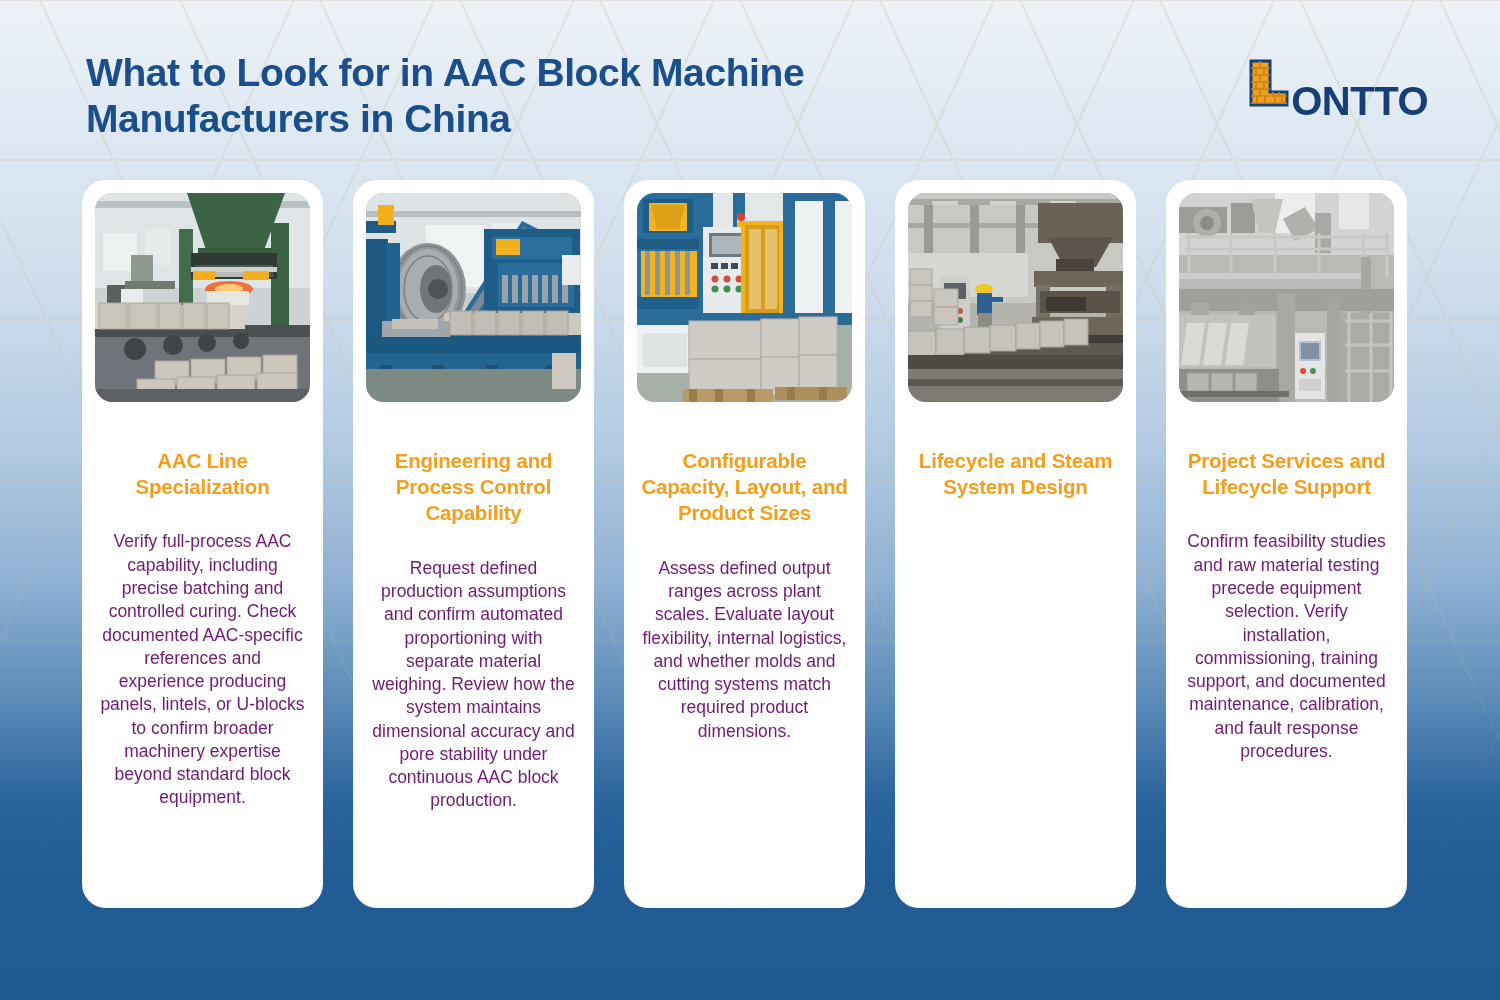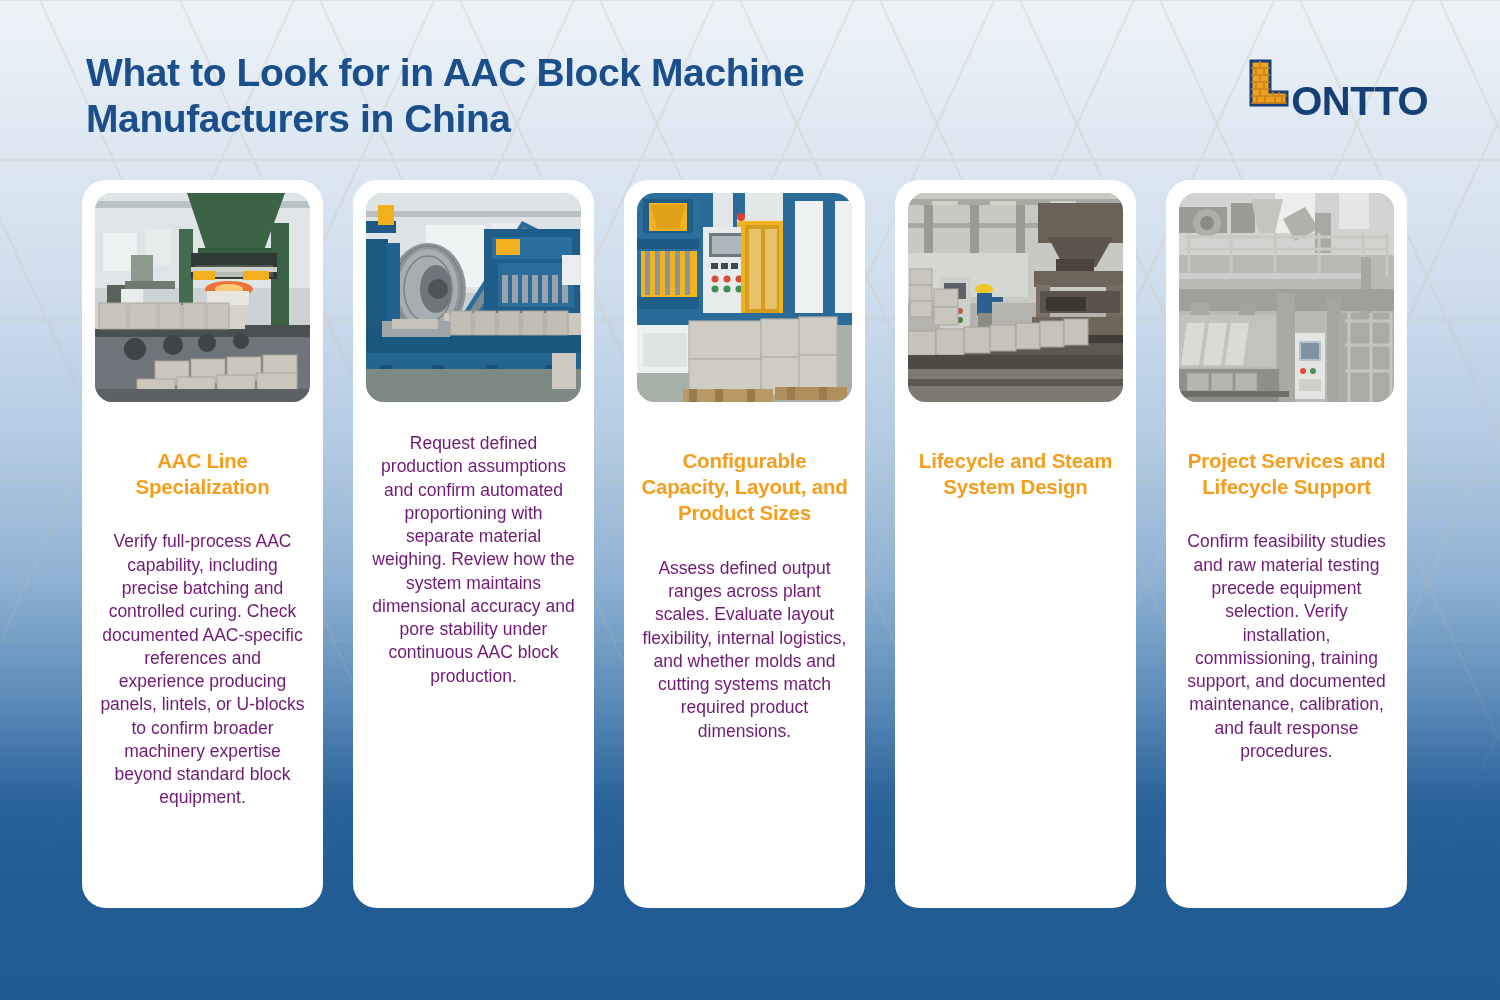--- a/index.html
+++ b/index.html
@@ -288,20 +288,21 @@
           <g fill="#1a5377">
             <rect x="14" y="172" width="12" height="30"></rect>
               <rect x="66" y="172" width="12" height="30"></rect>
             <rect x="120" y="172" width="12" height="30"></rect>
               <rect x="180" y="172" width="12" height="30"></rect>
           </g>
           <rect x="0" y="176" width="215" height="33" fill="#7d8a84"></rect>
           <rect x="186" y="160" width="24" height="36" fill="#cdc9c0"></rect>
         </svg>
       </div>
+      <div class="card-title">Engineering and Process Control Capability</div>
       <div class="card-body">Request defined production assumptions and confirm automated proportioning with separate material weighing. Review how the system maintains dimensional accuracy and pore stability under continuous AAC block production.</div>
     </div>
 
     <div class="card">
       <div class="card-photo">
         <svg viewBox="0 0 215 209" preserveAspectRatio="xMidYMid slice">
           <rect width="215" height="209" fill="#cfd4d2"></rect>
           <rect x="0" y="0" width="215" height="120" fill="#e3e7e8"></rect>
           <rect x="0" y="0" width="62" height="120" fill="#2b6e9c"></rect>
           <rect x="6" y="6" width="50" height="34" fill="#1f5c86"></rect>

